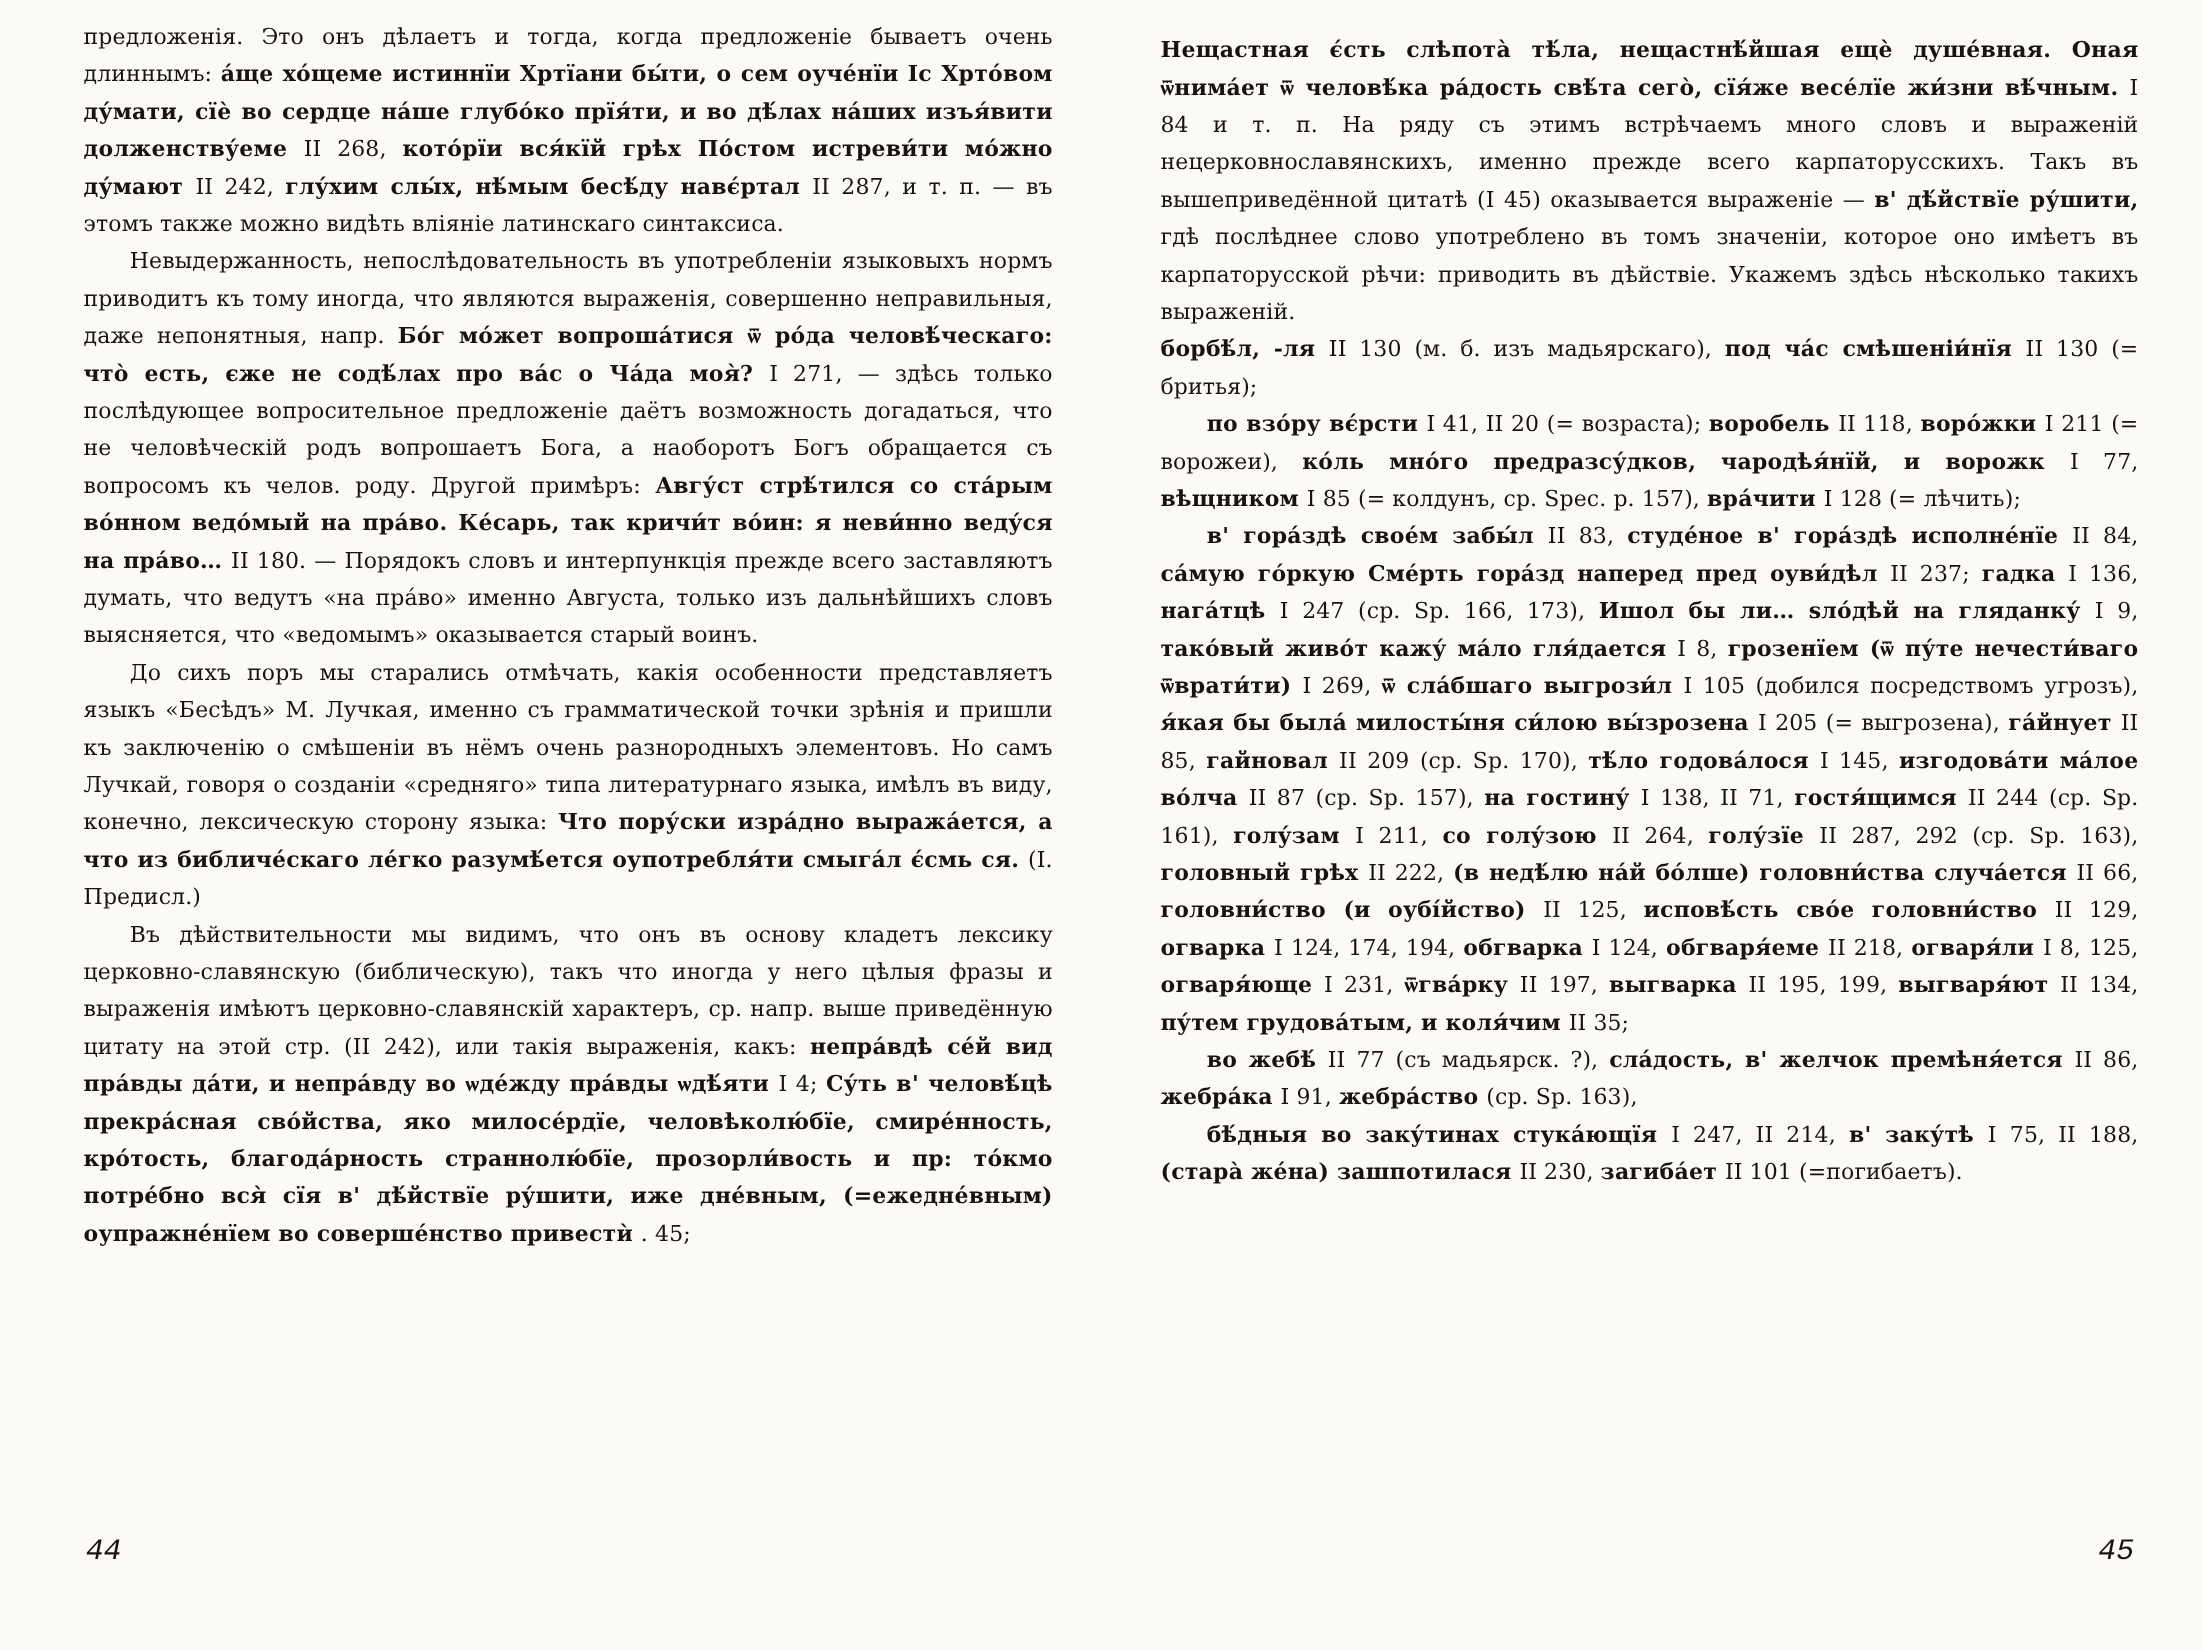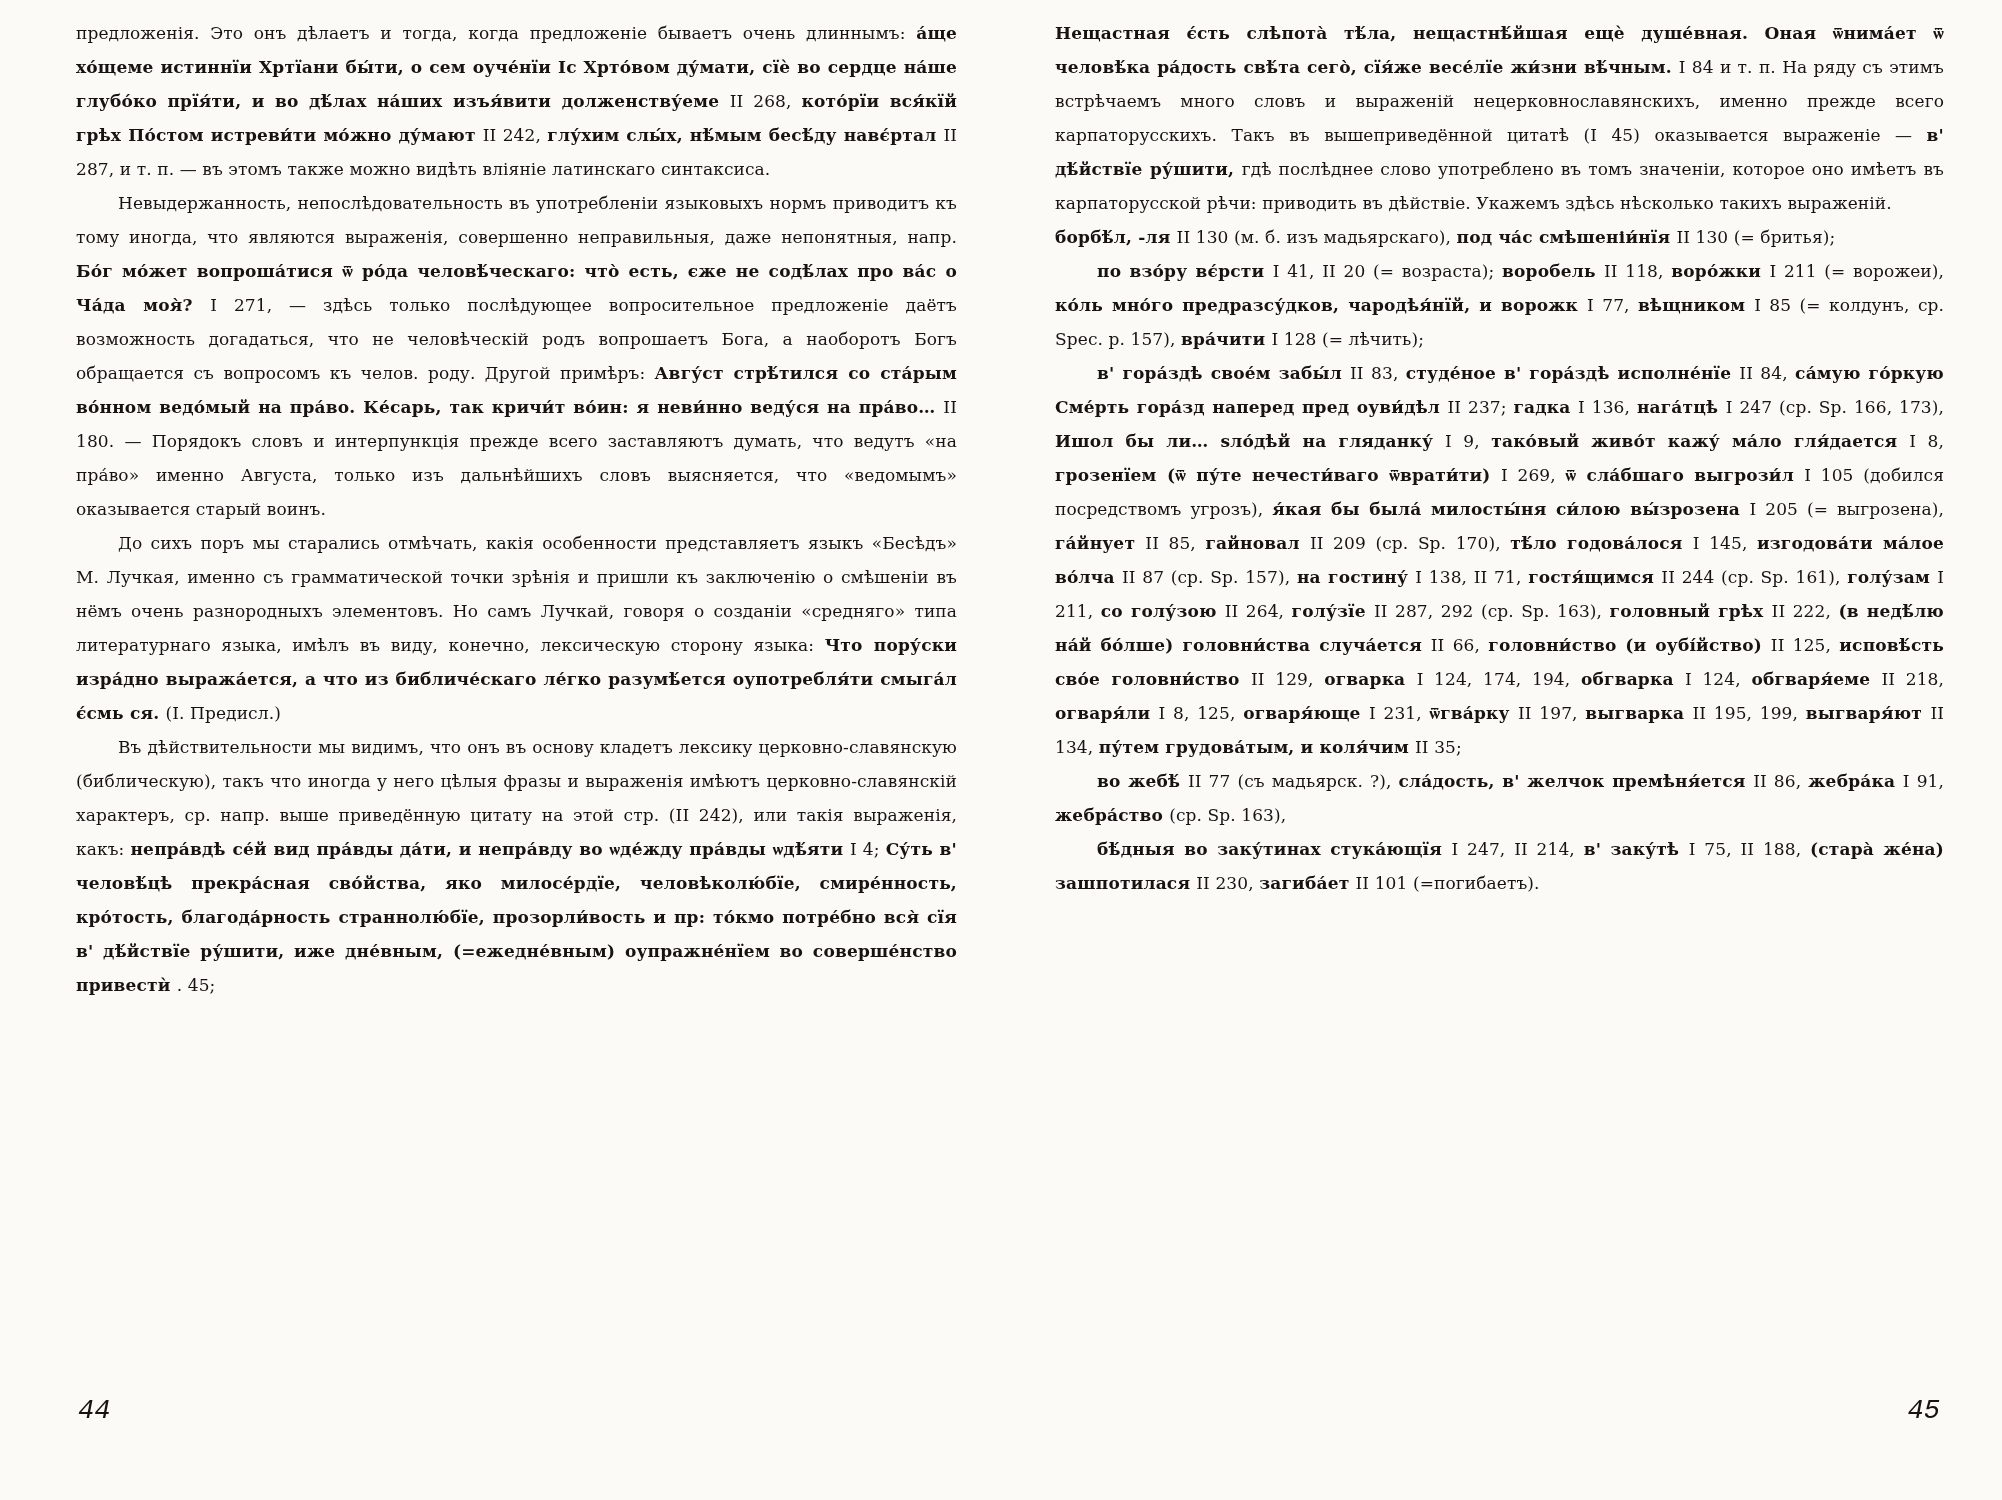--- a/index.html
+++ b/index.html
@@ -10,25 +10,25 @@
     color:#161311;
     overflow:hidden;
   }
   .spread{display:flex;width:2002px;height:1500px;}
   .page{
     position:relative;
     box-sizing:border-box;
     width:1001px;height:1500px;
   }
   .page.left{padding:16px 44px 0 76px;}
-  .page.right{padding:16px 58px 0 54px;}
+  .page.right{padding:28px 58px 0 54px;}
   .page-body p{
     margin:0;
     text-align:justify;
-    font-size:17px;
+    font-size:20px;
     line-height:34px;
     letter-spacing:0.1px;
   }
   .page-body p.indent{text-indent:42px;}
   .ru{font-weight:400;}
   .cs{
     font-weight:700;
     letter-spacing:0.2px;
   }
   .pagenum{

